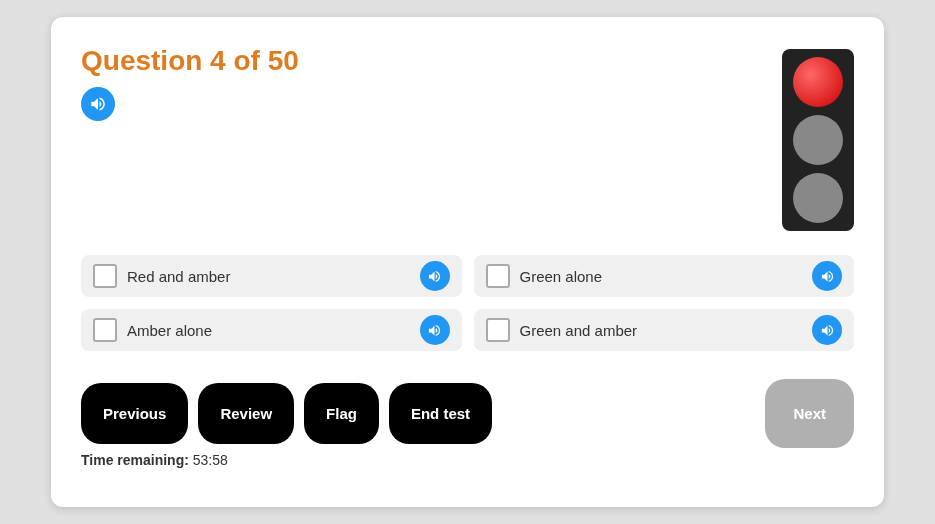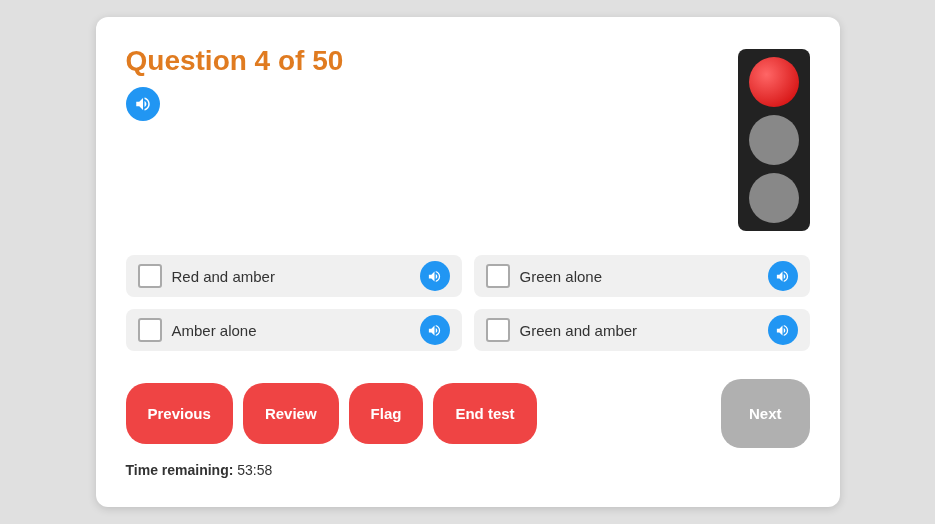--- a/index.html
+++ b/index.html
@@ -8,21 +8,21 @@
       display: flex;
       justify-content: center;
       align-items: center;
       height: 100vh;
       font-family: Arial, sans-serif;
     }
     .card {
       background: #fff;
       border-radius: 12px;
       padding: 28px 30px 24px 30px;
-      width: 744px;
+      width: 833px;
       min-height: 490px;
       box-shadow: 0 2px 8px rgba(0,0,0,0.15);
       position: relative;
     }
     .header-row {
       display: flex;
       align-items: flex-start;
       justify-content: space-between;
     }
     .header-left { flex: 1; }
@@ -126,21 +126,21 @@
       display: flex;
       align-items: center;
       justify-content: space-between;
       margin-top: 28px;
     }
     .buttons-left {
       display: flex;
       gap: 10px;
     }
     .btn-teal {
-      background: #ef4444;
+      background: #000000;
       color: #fff;
       border: none;
       border-radius: 20px;
       padding: 22px 22px;
       font-size: 15px;
       font-weight: bold;
       cursor: pointer;
     }
     .btn-disabled {
       background: #b0b0b0;
@@ -149,21 +149,21 @@
       border-radius: 20px;
       padding: 26px 28px;
       font-size: 15px;
       font-weight: bold;
       cursor: not-allowed;
     }
     .time-remaining {
       color: #333;
       font-size: 14px;
       font-weight: bold;
-      margin-top: 14px;
+      margin-top: 4px;
     }
     .time-value { font-weight: normal; }
   </style>
 </head>
 <body>
 
 <div class="card">
 
   <div class="header-row">
     <div class="header-left">

